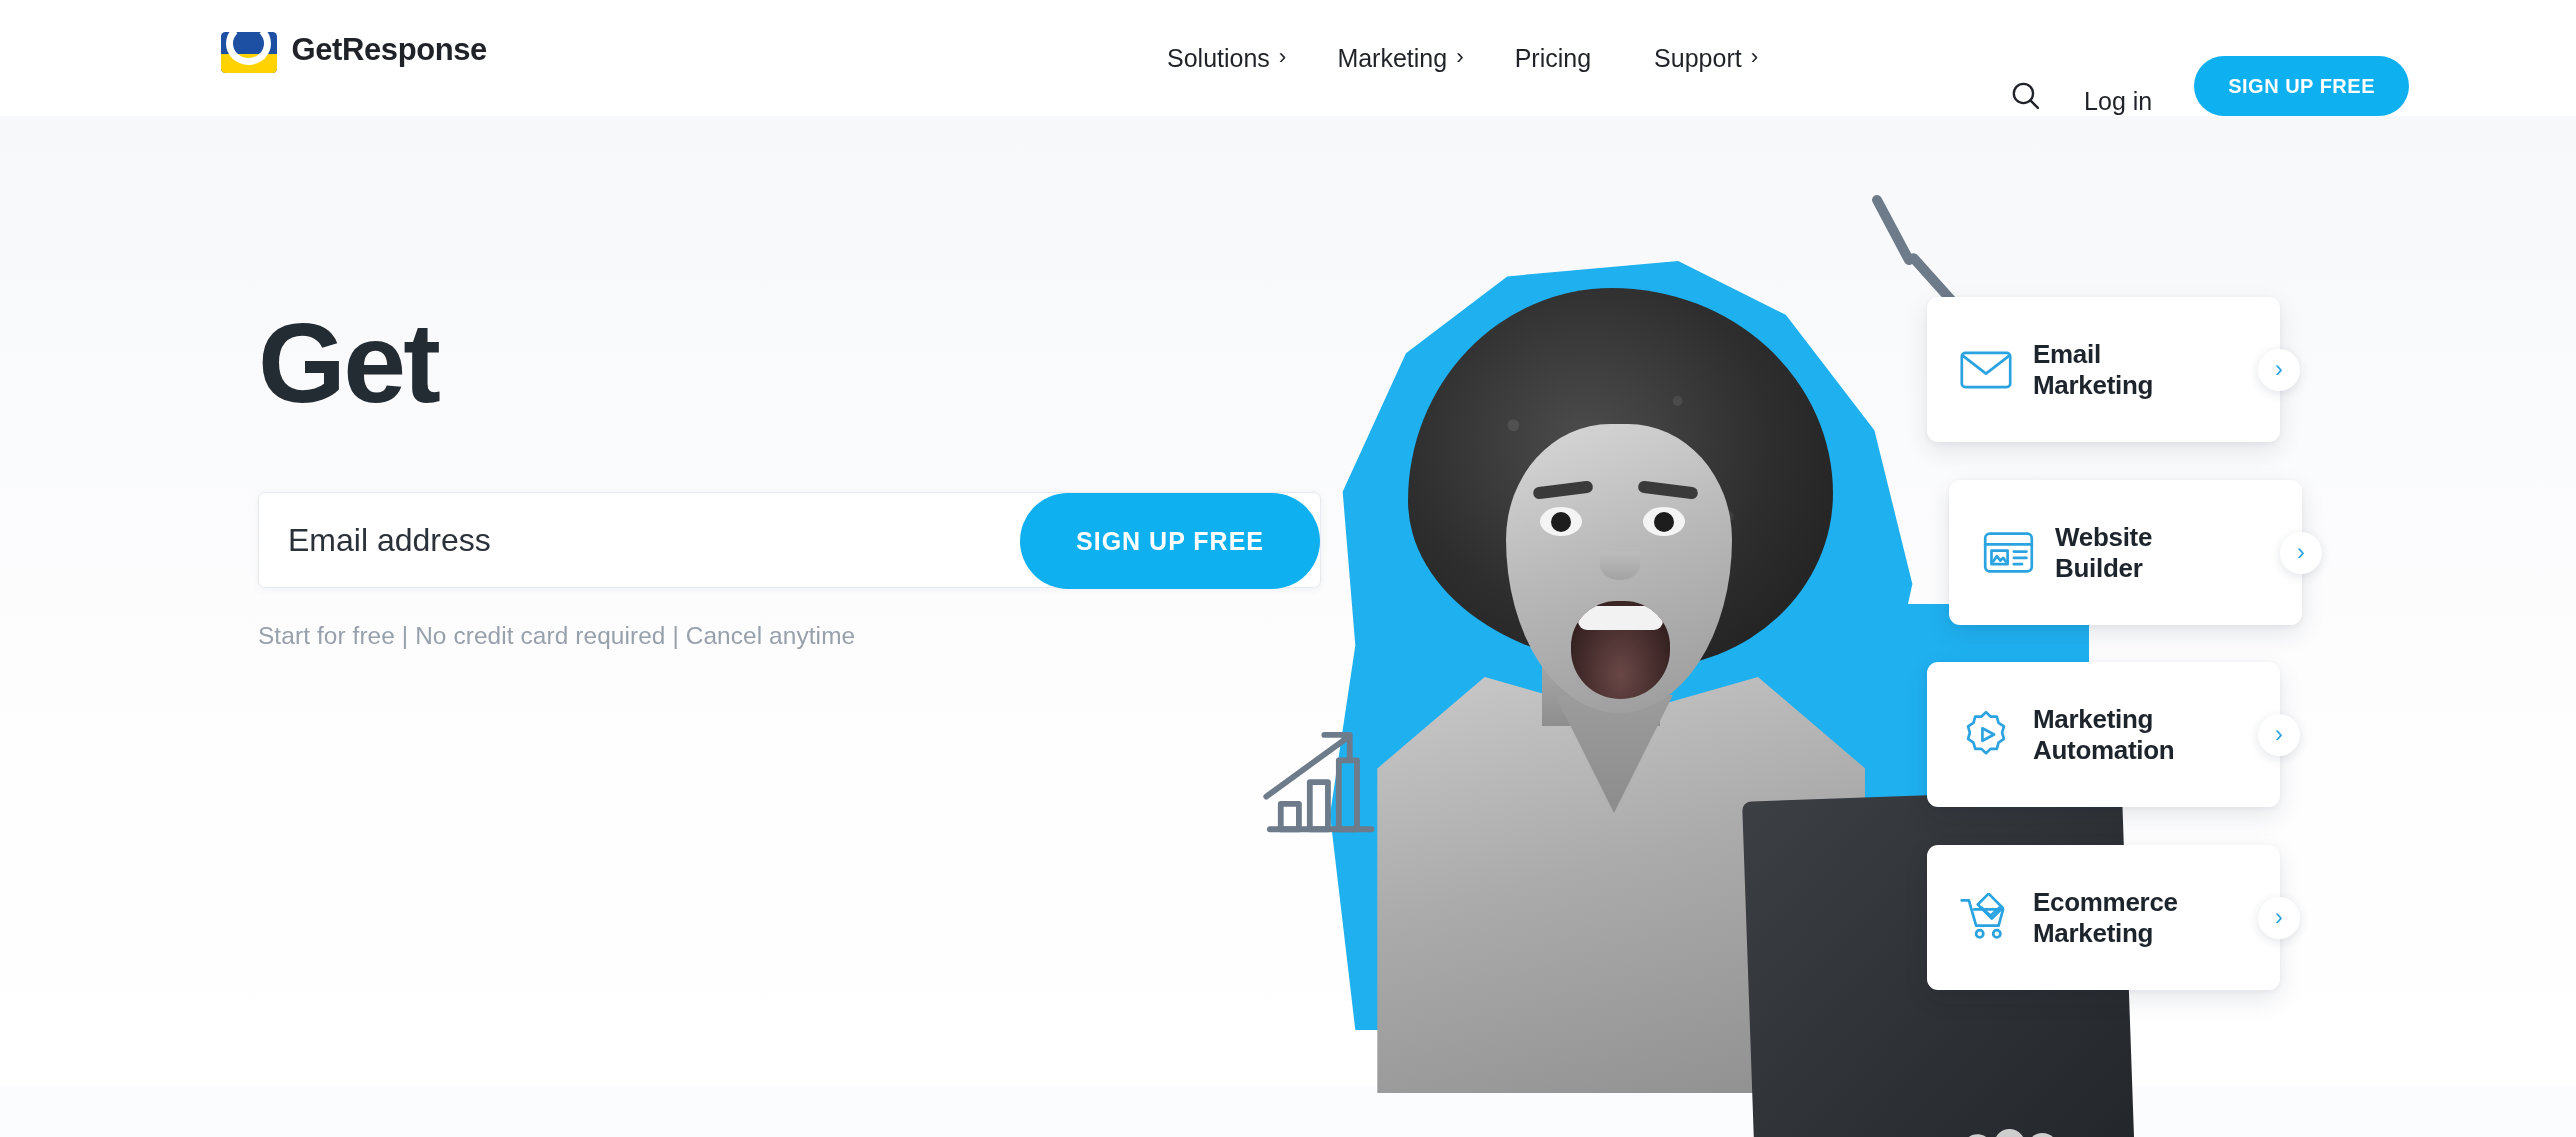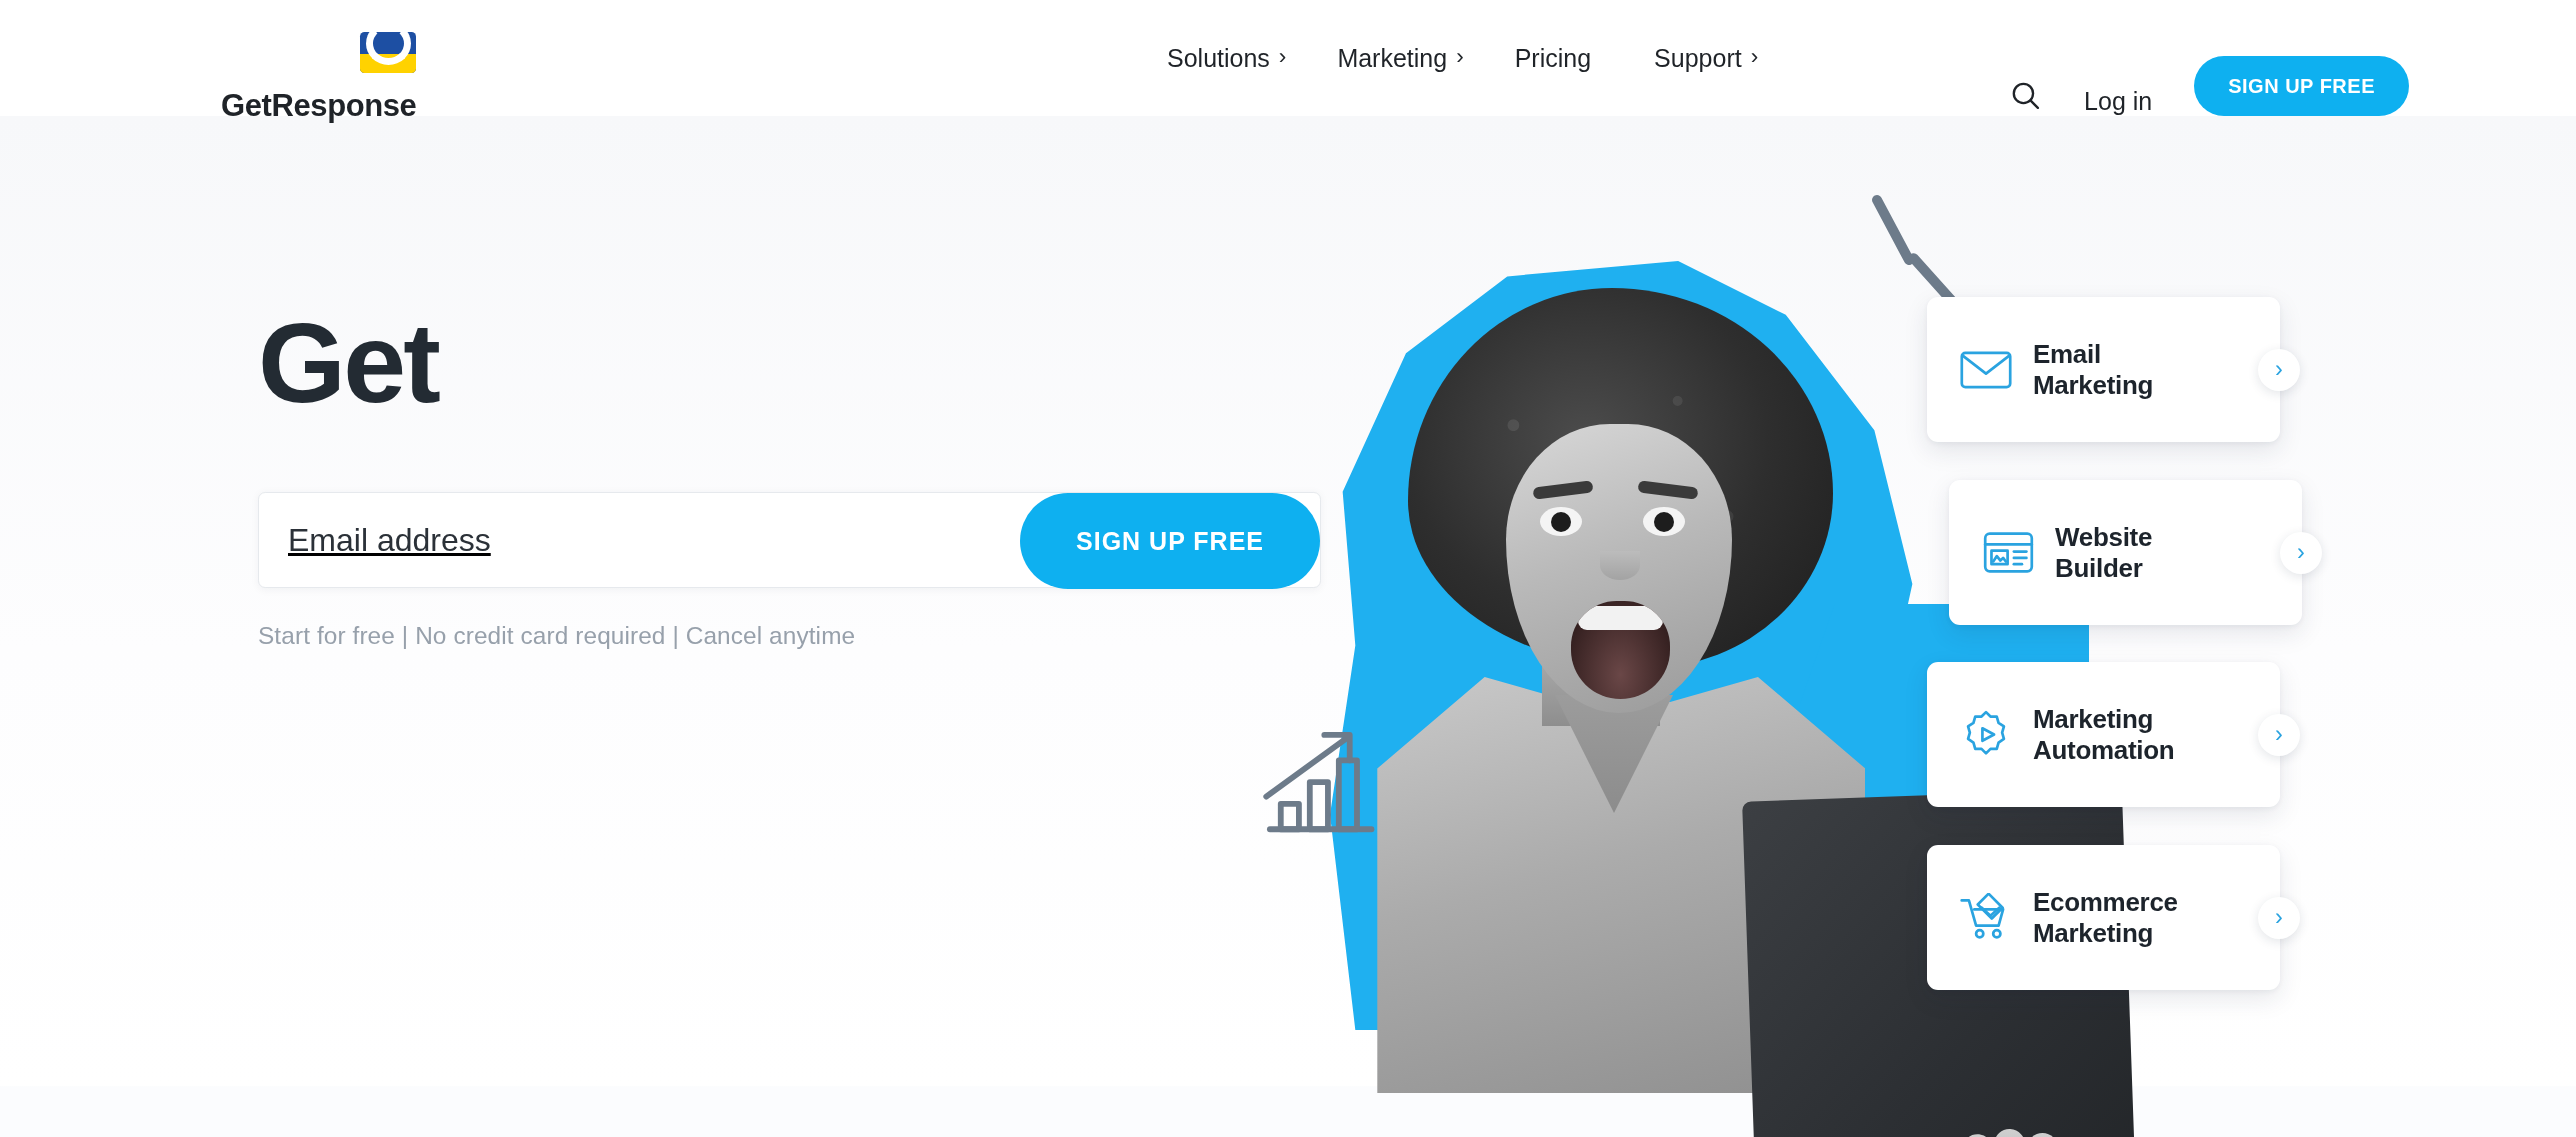--- a/index.html
+++ b/index.html
@@ -14,21 +14,21 @@
   
   .header {
     position: absolute; top:0; left:0; width:2576px; height:116px;
     background:#ffffff; z-index:60;
   }
   .header-inner {
     position:relative; width:100%; height:100%;
   }
   .logo-wrap {
     position:absolute; left:221px; top:32px;
-    display:flex; align-items:flex-end; gap:14.5px;flex-direction:column;
+    display:flex; align-items:flex-start; gap:14.5px;
   }
   .logo-mark {
     position:relative; width:56px; height:41px; border-radius:4.5px; overflow:hidden;
     background:#1d4fa3; flex:none;
   }
   .logo-mark .bottom {
     position:absolute; left:0; bottom:0; width:100%; height:47%; background:#ffd200;
   }
   .logo-mark .smile2 {
     position:absolute; left:5.4px; top:-10px; width:45px; height:43px;
@@ -104,21 +104,21 @@
   .hl-text { position:relative; z-index:1; }
   .subhead {
     margin-top:43px; font-size:40px; line-height:1.38; color:#232b33; font-weight:400;
     letter-spacing:-0.2px;
   }
 
   .signup-form {
     margin-top:71px; width:1063px; height:96px;
     background:#ffffff; border:0.9px solid #e6e9ed; border-radius:7.2px;
     box-shadow:0 1.8px 9px rgba(20,30,50,0.05);
-    display:flex; align-items:center; position:relative;text-decoration:underline;
+    display:flex; align-items:center; position:relative;
   }
   .email-input {
     flex:1; height:100%; border:none; outline:none; background:transparent;
     font-family:"Liberation Sans", sans-serif; font-size:32px; color:#232b33;
     padding:0 29px;
   }
   .email-input::placeholder { color:#2b3138; opacity:1; }
   .form-cta {
     position:absolute; right:0; top:0; height:96px;
     background:#0eb0f0; color:#fff; border:none; border-radius:904px;

